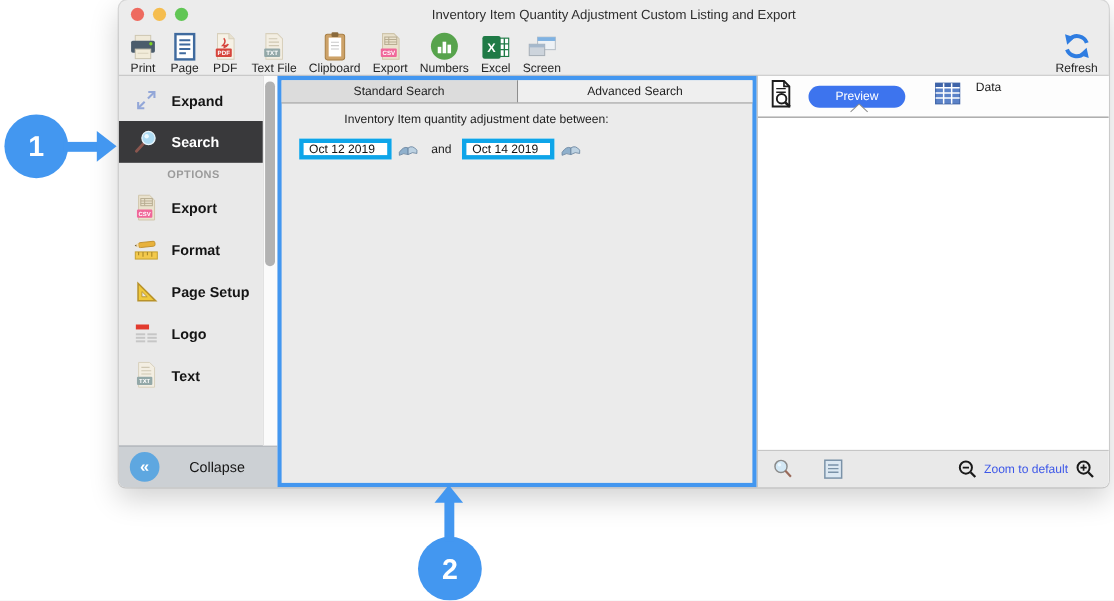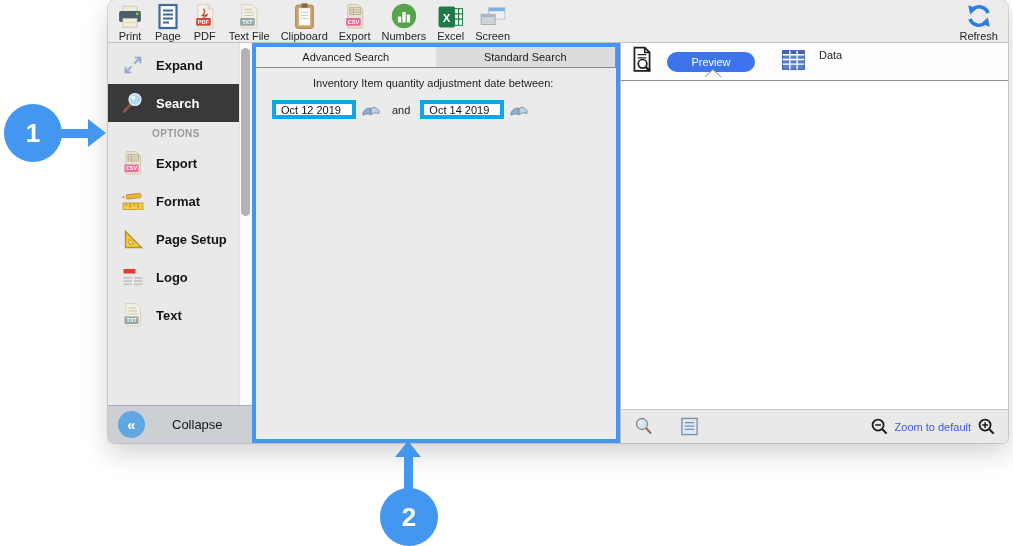--- a/index.html
+++ b/index.html
@@ -69,21 +69,21 @@
   .panel-body { padding:9px 9px; }
   .prompt { font-size:11px; color:#1d1d1d;margin-left:48px; }
   .date-row { display:flex; align-items:center; margin:11px 0 0 7px; }
   .date-input { width:84px; height:19px; border:4px solid #0ea5e9; background:#fff;
     font-size:11px; font-family:"Liberation Sans", sans-serif; color:#111; padding:0 5px; }
   .date-pick { margin-left:6px; cursor:default; display:flex; align-items:center; }
   .conj { font-size:11px; color:#1d1d1d; margin:0 10px 0 12px; }
   .date-pick2 { margin-left:6px; }
 
   
-  .right-panel { width:388px; flex:0 0 auto; background:#fff; display:flex; flex-direction:column; border-left:1px solid #bcbcbc; }
+  .right-panel { width:320px; flex:0 0 auto; background:#fff; display:flex; flex-direction:column; border-left:1px solid #bcbcbc; }
   .preview-header { height:38px; flex:0 0 auto; position:relative; display:flex; align-items:center;
     padding:0 8px; background:#fdfdfd; border-bottom:1px solid #8d8d8d; }
   .preview-pill { margin-left:12px; background:#3d74ee; color:#fff; font-size:11px;
     padding:4px 0; width:88px; text-align:center; border-radius:10px; cursor:default; }
   .data-group { display:flex; margin-left:26px; cursor:default; }
   .data-label { font-size:11px; color:#1d1d1d; margin-left:13px; }
   .caret { position:absolute; left:84px; bottom:-1px; }
   .preview-content { flex:1; background:#fff; }
   .preview-footer { height:34px; flex:0 0 auto; background:#e9e9e9; border-top:1px solid #c6c6c6;
     display:flex; align-items:center; padding:0 12px; }
@@ -103,20 +103,28 @@
     border-left:18px solid #4397f0; border-top:14px solid transparent; border-bottom:14px solid transparent; }
   .arrow2-shaft { position:absolute; left:404px; top:456px; width:9px; height:36px; background:#4397f0; }
   .arrow2-head { position:absolute; left:395px; top:441px; width:0; height:0;
     border-bottom:16px solid #4397f0; border-left:13.5px solid transparent; border-right:13.5px solid transparent; }
 </style>
 </head>
 <body>
 
 <div class="window">
 
+  <div class="titlebar">
+    <div class="traffic">
+      <span class="light red"></span>
+      <span class="light yellow"></span>
+      <span class="light green"></span>
+    </div>
+    <div class="title">Inventory Item Quantity Adjustment Custom Listing and Export</div>
+  </div>
 
   <div class="toolbar">
 
     <div class="tool">
       <span class="ticon">
         <svg width="28" height="26" viewBox="0 0 24 24">
             <rect x="5.5" y="2" width="13" height="5.5" fill="#efe9d8" stroke="#cdc6b0" stroke-width="0.8"></rect>
             <rect x="2" y="6.5" width="20" height="10" rx="1.5" fill="#4b5c6c"></rect>
             <circle cx="18.6" cy="9" r="1.4" fill="#7ed321"></circle>
             <rect x="5.5" y="13.5" width="13" height="8" fill="#f2ecda" stroke="#c9c2ae" stroke-width="0.8"></rect>
@@ -359,22 +367,22 @@
       </div>
 
       <div class="collapse-bar">
         <span class="collapse-circle">«</span>
         <span class="slabel">Collapse</span>
       </div>
     </div>
 
     <div class="main-panel">
       <div class="tabbar">
+        <div class="tab active">Standard Search</div>
         <div class="tab inactive">Advanced Search</div>
-        <div class="tab active">Standard Search</div>
       </div>
       <div class="panel-body">
         <div class="prompt">Inventory Item quantity adjustment date between:</div>
         <div class="date-row">
           <input class="date-input" type="text" value="Oct 12 2019" style="">
           <span class="date-pick">
             <svg width="18" height="13" viewBox="0 0 18 13">
                 <path d="M1 9.5 Q5 3.5 9 5.5 L9 11.5 Q5 9.5 1 12.2 Z" fill="#8fb0cc" stroke="#6a85a0" stroke-width="0.8"></path>
                 <path d="M17 7.5 Q13 2.5 9 5.5 L9 11.5 Q13 8.5 17 10.5 Z" fill="#bdd2e2" stroke="#6a85a0" stroke-width="0.8"></path>
               </svg>

